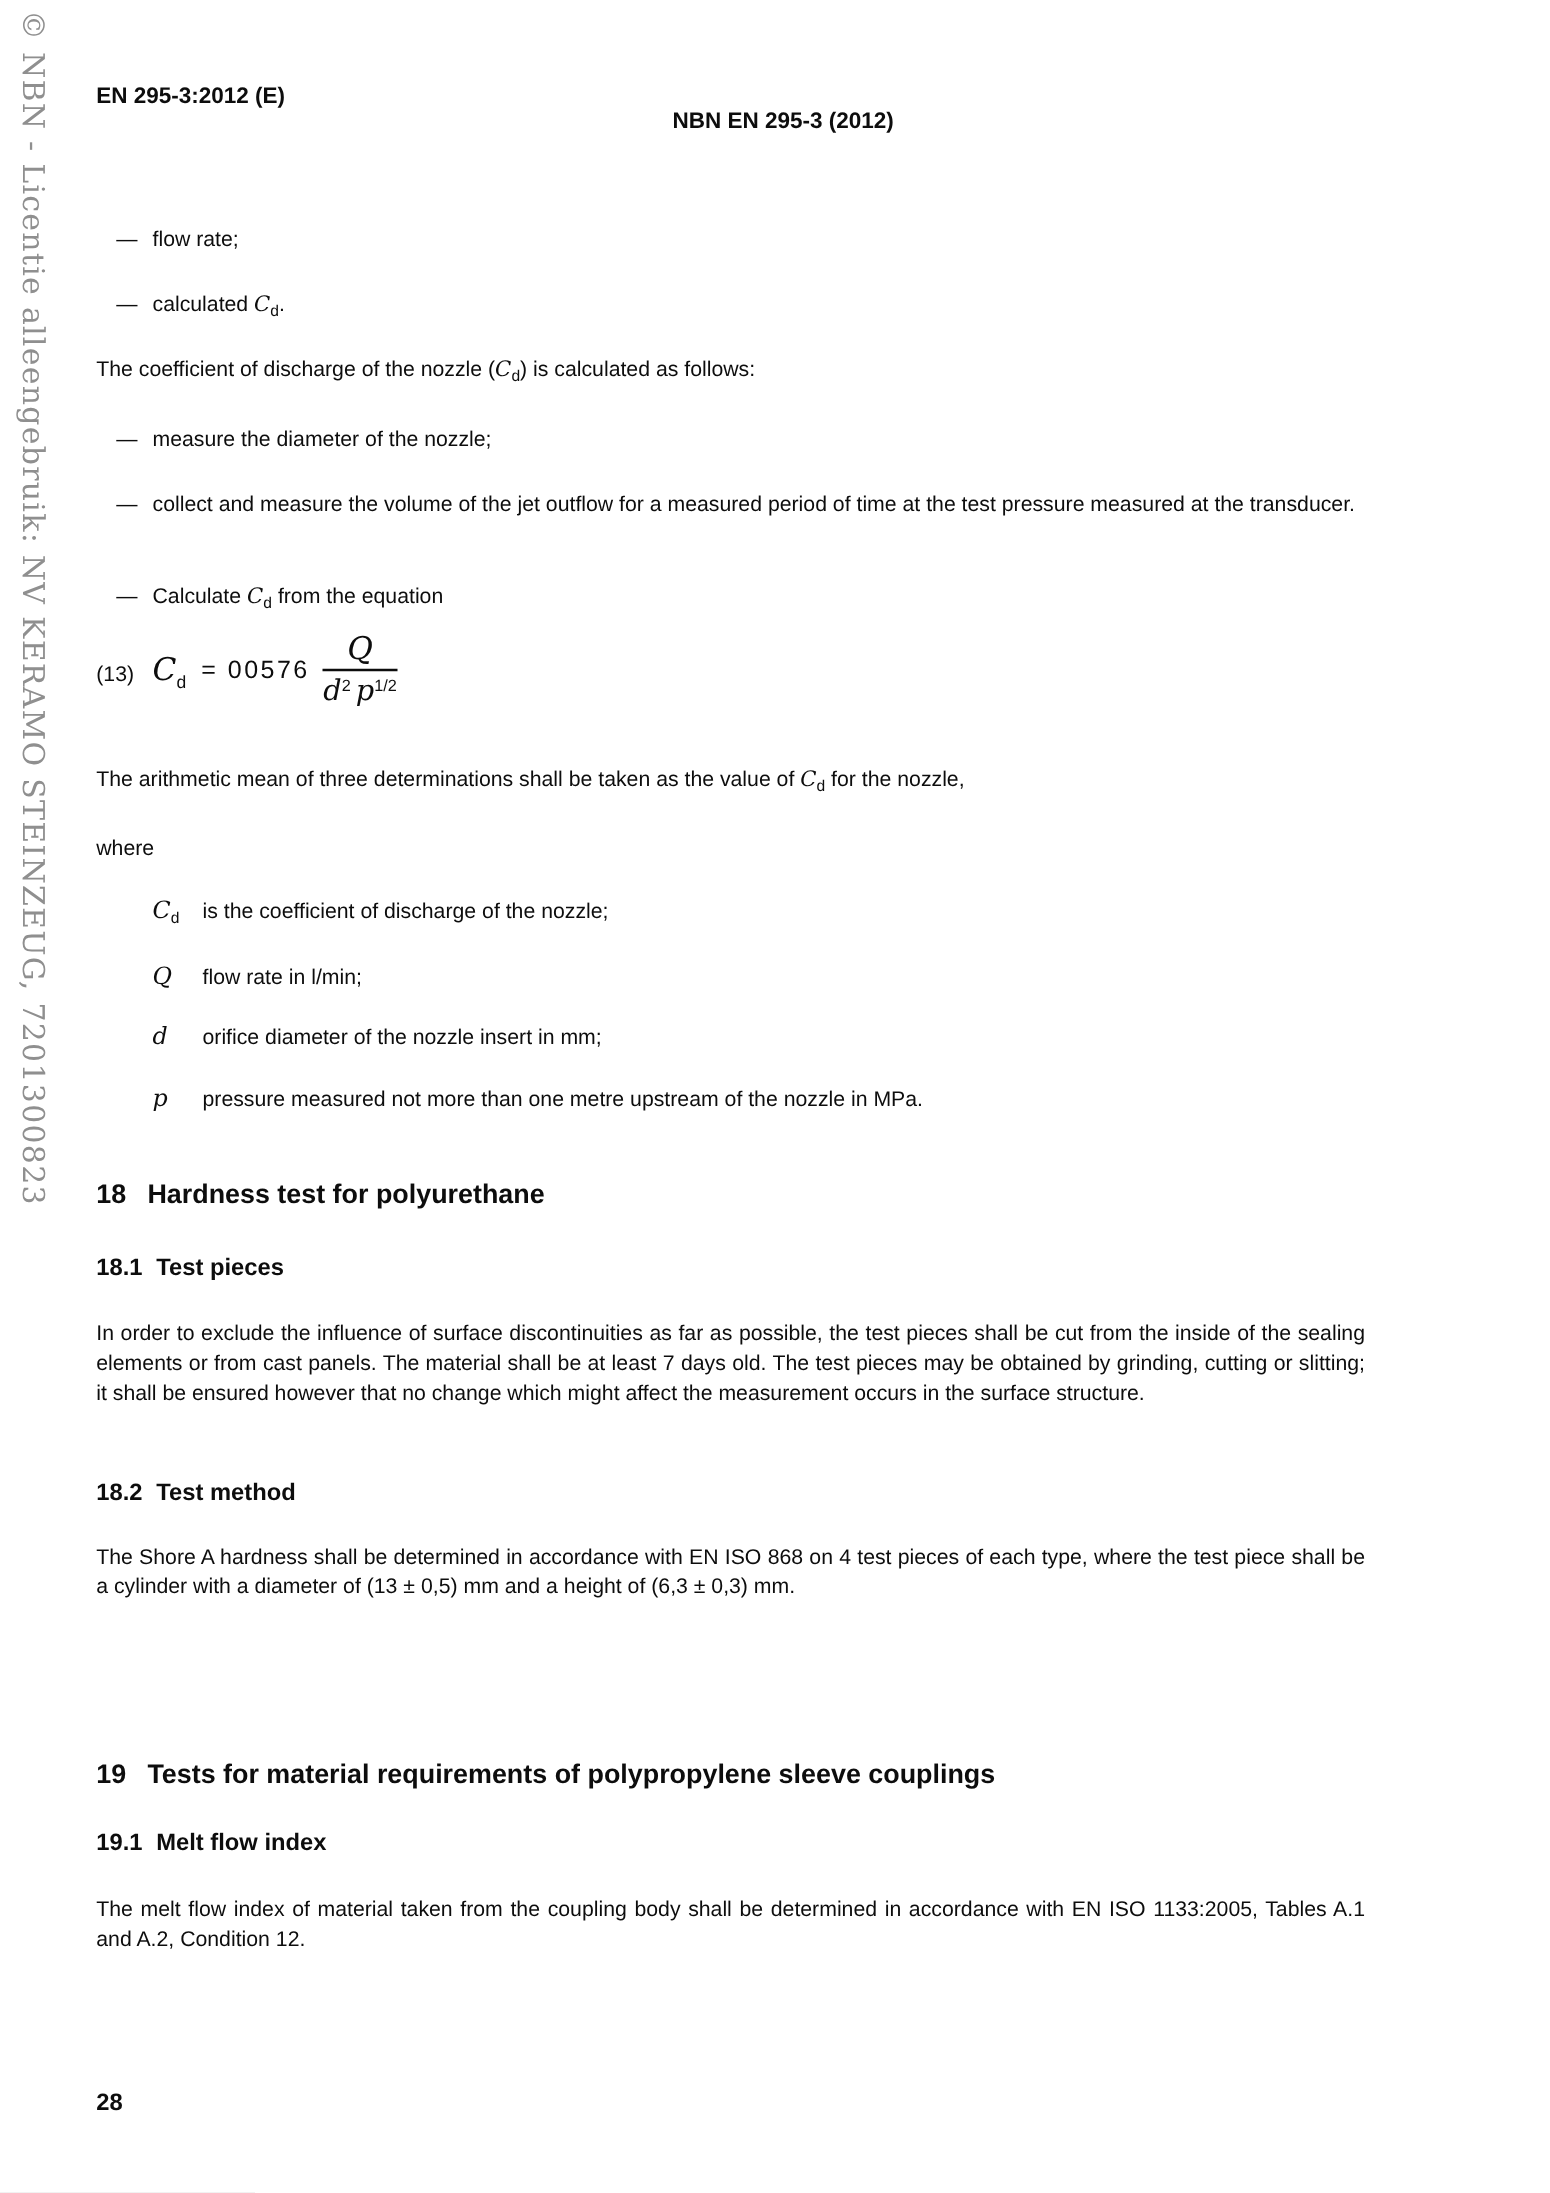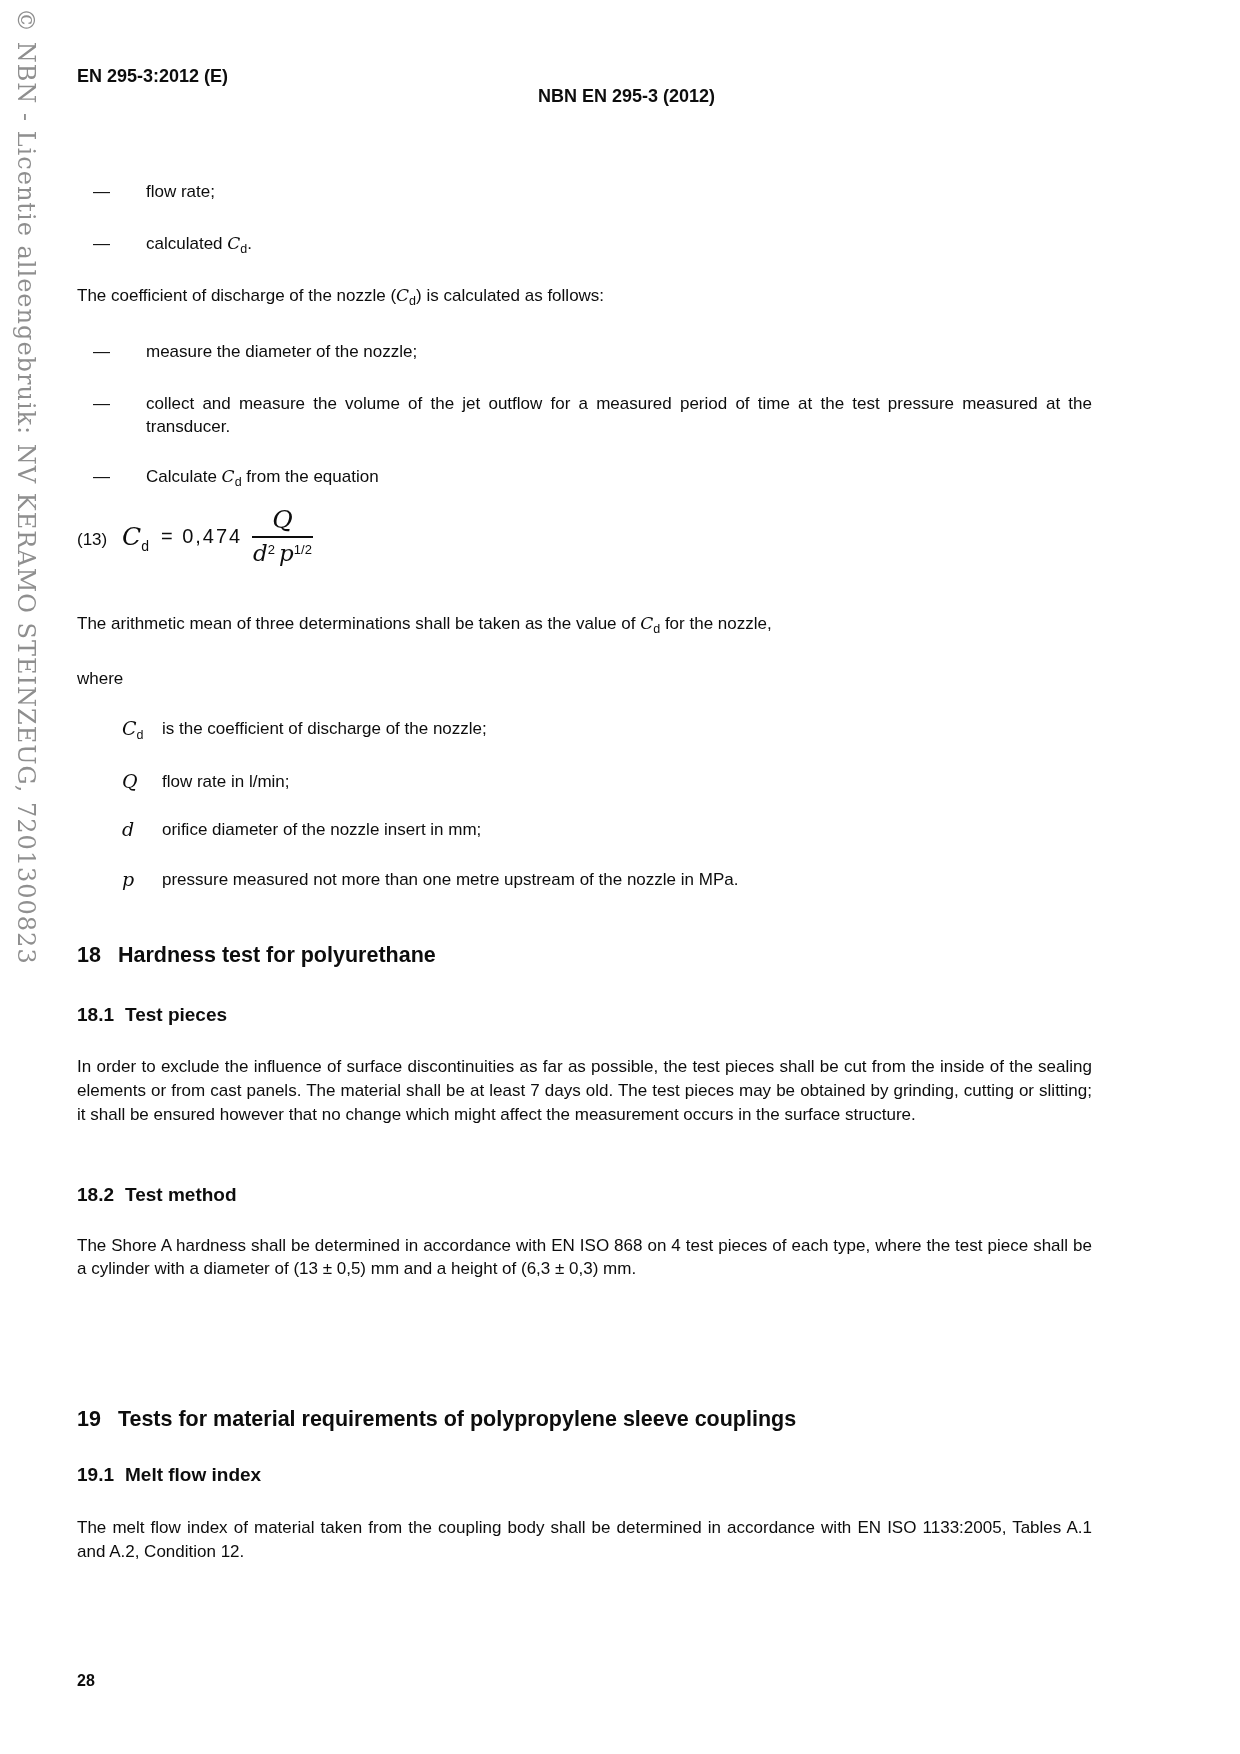--- a/index.html
+++ b/index.html
@@ -31,21 +31,21 @@
     left: 119px; top: 47px; width: 1015px;
     text-align: center; font-weight: bold; font-size: 18px; margin-top: 39px;
   }
   .hdr-left {
     left: 77px; top: 66px;
     font-weight: bold; font-size: 18px;
   }
   .body-text { font-size: 17px; line-height: 23px; }
   .bullet-row { left: 93px; width: 999px; display: flex; }
   .dash { display: inline-block; width: 29px; flex: 0 0 29px; }
-  .bullet-text { display: block; width: 970px; margin-left: 24px; }
+  .bullet-text { display: block; width: 970px; }
   .just { text-align: justify; }
   .para { left: 77px; width: 1015px; }
   .mvar { font-family: "DejaVu Serif", serif; font-style: italic; }
   sub.csub {
     font-style: normal; font-family: "Liberation Sans", sans-serif;
     font-size: 12.5px; vertical-align: -4px; line-height: 0;
   }
   
   .equation {
     left: 122px; top: 490px; height: 92px;
@@ -67,21 +67,21 @@
   
   .def-row { left: 122px; width: 970px; display: flex; font-size: 17px; }
   .def-sym { flex: 0 0 40px; font-size: 19px; }
   .def-desc { display: block; }
   
   .h1 { left: 77px; font-size: 21.5px; font-weight: bold; }
   .h1 .sec-num { margin-right: 17px; }
   .h2 { left: 77px; font-size: 19px; font-weight: bold; }
   .h2 .sec-num { margin-right: 11px; }
   .p4 { line-height: 24px; }
-  .page-num { left: 77px; top: 1672px; font-size: 16px; font-weight: bold; }
+  .page-num { left: 77px; top: 1672px; font-size: 19px; font-weight: bold; }
 </style>
 </head>
 <body>
 
 <div class="page">
 
   <div class="v-copy">© NBN - Licentie alleengebruik: NV KERAMO STEINZEUG, 7201300823</div>
 
   <div class="abs hdr-center">NBN EN 295-3 (2012)</div>
   <div class="abs hdr-left">EN 295-3:2012 (E)</div>
@@ -108,21 +108,21 @@
     <span class="bullet-text just">collect and measure the volume of the jet outflow for a measured period of time at the test pressure measured at the transducer.</span>
   </div>
 
   <div class="abs body-text bullet-row" style="top:465px">
     <span class="dash">—</span>
     <span class="bullet-text"><span>Calculate </span><span class="mvar">C</span><sub class="csub">d</sub><span> from the equation</span></span>
   </div>
 
   <div class="abs equation">
     <span class="eq-lhs"><span class="mvar"></span><span class="mvar">C</span><sub class="csub">d</sub></span>
-    <span class="eq-mid"><span>=</span> <span>0,474</span></span>
+    <span class="eq-mid"><span>=</span> <span>00576</span></span>
     <span class="frac">
       <span class="num"><span class="mvar">Q</span></span>
       <span class="den"><span class="mvar">d</span><sup>2</sup><span class="mvar den-p">p</span><sup>1/2</sup></span>
     </span>
   </div>
   <div class="abs eq-number">(13)</div>
 
   <div class="abs body-text para" style="top:667px">where</div>
 
   <div class="abs body-text para" style="top:612px"><span>The arithmetic mean of three determinations shall be taken as the value of </span><span class="mvar">C</span><sub class="csub">d</sub><span> for the nozzle,</span></div>

